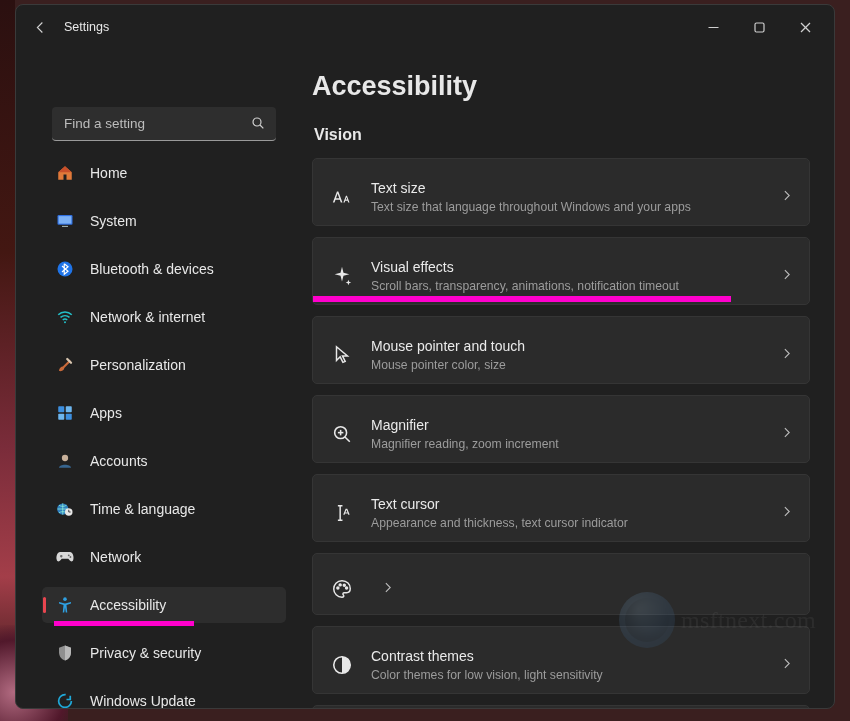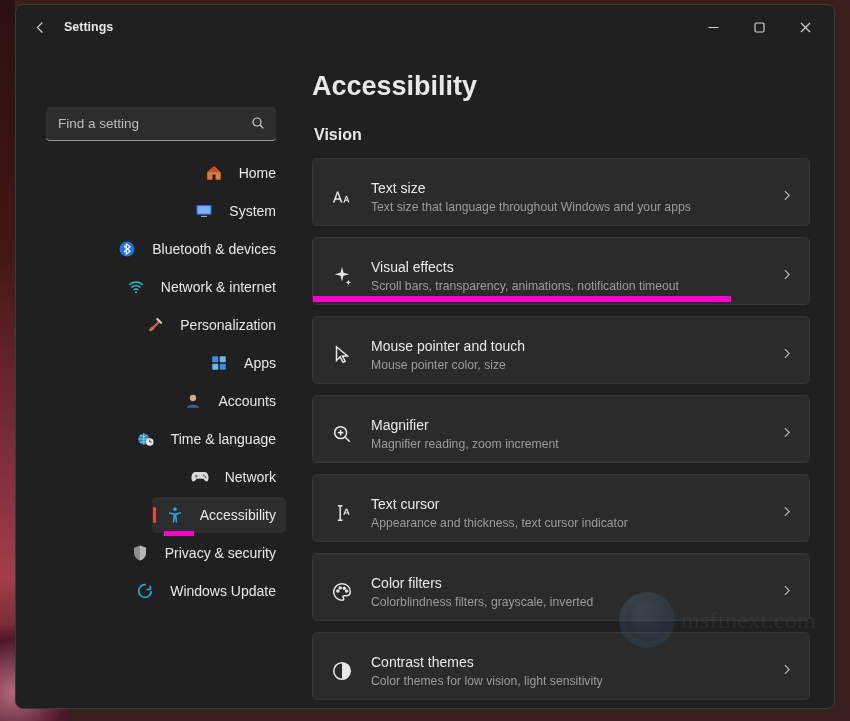--- a/index.html
+++ b/index.html
@@ -4,37 +4,37 @@
 <style>
   * { box-sizing: border-box; margin: 0; padding: 0; }
   html, body { width: 850px; height: 721px; overflow: hidden; font-family: "Segoe UI", "Segoe UI Variable", Arial, sans-serif; background: #3a1f1f; }
   .window {
     position: absolute; left: 15px; top: 4px; width: 820px; height: 705px;
     background: #202020; border: 1px solid #3a3a3a; border-radius: 8px;
     color: #e8e8e8; overflow: hidden;
   }
   .titlebar { display: flex; align-items: center; height: 44px; padding: 0 6px 0 10px; }
   .titlebar .back { width: 28px; height: 28px; display:flex; align-items:center; justify-content:center; color:#cfcfcf; }
-  .titlebar .title { font-size: 12.5px; color: #e8e8e8; margin-left: 10px; flex: 0 0 auto; font-weight: bold; }
+  .titlebar .title { font-size: 12.5px; color: #e8e8e8; margin-left: 10px; flex: 0 0 auto; }
   .titlebar .spacer { flex: 1; }
   .winbtn { width: 46px; height: 32px; display:flex; align-items:center; justify-content:center; color:#cfcfcf; }
   .winbtn svg { stroke: #cfcfcf; }
 
   .body { position: absolute; top: 44px; left: 0; right: 0; bottom: 0; display: flex; }
-  .side { width: 280px; padding: 0 10px 0 20px; }
+  .side { width: 280px; padding: 0 10px 0 26px; }
   .side .gap { height: 56px; }
   .search { position: relative; margin: 2px 10px 14px 10px; }
   .search input {
     width: 100%; height: 34px; background: #2e2e2e; border: none; border-bottom: 1px solid #9a9a9a;
     border-radius: 4px; padding: 0 34px 0 12px; color: #d8d8d8; font-size: 13.5px; outline: none;
   }
   .search input::placeholder { color: #bdbdbd; }
   .search .sicon { position: absolute; right: 10px; top: 8px; color: #cfcfcf; }
 
-  .nav { display: flex; flex-direction: column; gap: 2px; padding: 0 0 0 0; align-items: flex-end; }
+  .nav { display: flex; flex-direction: column; gap: 12px; padding: 0 0 0 0; }
   .nav-item {
     display: flex; align-items: center; height: 36px; border-radius: 5px;
     padding: 0 10px 0 12px; font-size: 14px; color: #e8e8e8; position: relative;
   }
   .nav-item.active { background: #2d2d2d; }
   .nav-item.active::before {
     content: ""; position: absolute; left: 1px; top: 10px; bottom: 10px; width: 3px;
     border-radius: 2px; background: #e8454f;
   }
   .nav-item .nicon { width: 22px; height: 22px; display:flex; align-items:center; justify-content:center; margin-right: 14px; }
@@ -338,24 +338,20 @@
         <div class="card">
           <span class="cicon">
               <svg width="22" height="22" viewBox="0 0 24 24" fill="none" stroke="currentColor" stroke-width="1.6">
                 <path d="M12 3 C6.5 3 3 7 3 12 C3 17 7 21 12 21 C14 21 14.5 19.5 13.5 18.5 C12.5 17.5 13 16 14.5 16 L17 16 C19.5 16 21 14 21 11.5 C21 7 17.5 3 12 3 Z"></path>
                 <circle cx="7.5" cy="11" r="1.1" fill="currentColor"></circle>
                 <circle cx="10" cy="7.5" r="1.1" fill="currentColor"></circle>
                 <circle cx="14.5" cy="7.8" r="1.1" fill="currentColor"></circle>
                 <circle cx="17" cy="11" r="1.1" fill="currentColor"></circle>
               </svg>
             </span>
-          <div class="txt">
-              <div class="t1">Color filters</div>
-              <div class="t2">Colorblindness filters, grayscale, inverted</div>
-            </div>
           <span class="chev"><svg width="13" height="13" viewBox="0 0 24 24" fill="none" stroke="currentColor" stroke-width="2">
                 <path d="M9 4 L17 12 L9 20"></path>
               </svg></span>
         </div>
 
         <div class="card">
           <span class="cicon">
               <svg width="22" height="22" viewBox="0 0 24 24">
                 <circle cx="12" cy="12" r="9" fill="none" stroke="currentColor" stroke-width="1.7"></circle>
                 <path d="M12 3 A9 9 0 0 1 12 21 Z" fill="currentColor"></path>

